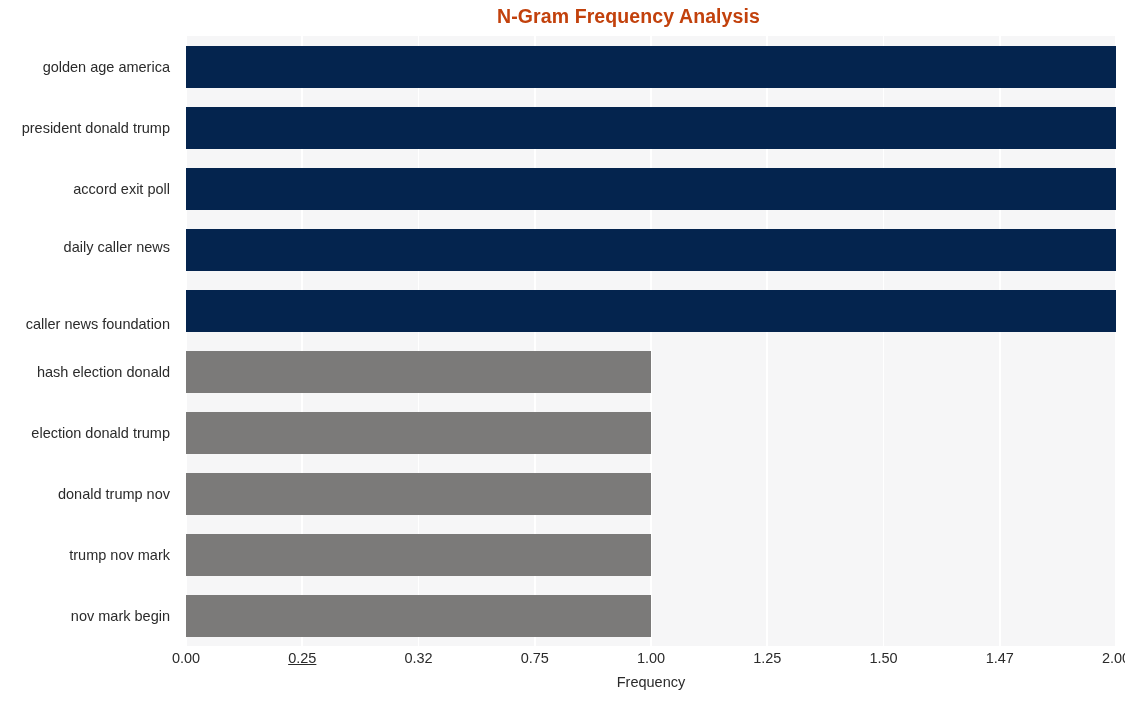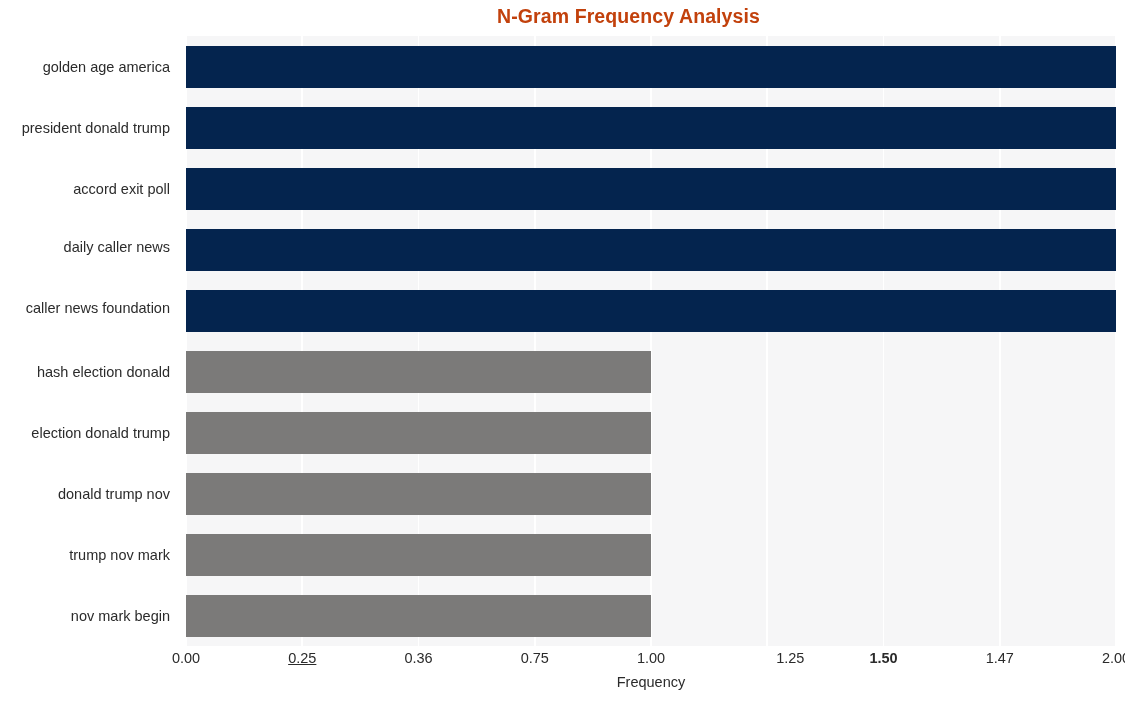--- a/index.html
+++ b/index.html
@@ -179,35 +179,35 @@
           <div class="bar" title="nov mark begin: 1" style="width: 465px; background: rgb(123, 122, 121); top: 9.5px;"></div>
         </div>
       </div>
   </div>
 
   <div id="ytick-labels">
       <div class="ytick" style="top: 0px; height: 61px;">golden age america</div>
       <div class="ytick" style="top: 61px; height: 61px;">president donald trump</div>
       <div class="ytick" style="top: 122px; height: 61px;">accord exit poll</div>
       <div class="ytick" style="top: 180px; height: 61px;">daily caller news</div>
-      <div class="ytick" style="top: 241px; height: 61px;">caller news foundation</div>
+      <div class="ytick" style="top: 257px; height: 61px;">caller news foundation</div>
       <div class="ytick" style="top: 305px; height: 61px;">hash election donald</div>
       <div class="ytick" style="top: 366px; height: 61px;">election donald trump</div>
       <div class="ytick" style="top: 427px; height: 61px;">donald trump nov</div>
       <div class="ytick" style="top: 549px; height: 61px;">nov mark begin</div>
       <div class="ytick" style="top: 488px; height: 61px;">trump nov mark</div>
     </div>
 
   <div id="xtick-labels">
       <div class="xtick" style="left: 0px;">0.00</div>
       <div class="xtick" style="left: 116.25px; text-decoration: underline;">0.25</div>
-      <div class="xtick" style="left: 232.5px;">0.36</div>
+      <div class="xtick" style="left: 232.5px;">0.32</div>
       <div class="xtick" style="left: 348.75px;">0.75</div>
       <div class="xtick" style="left: 465px;">1.00</div>
-      <div class="xtick" style="left: 581.25px; margin-left: 23px;">1.25</div>
-      <div class="xtick" style="left: 697.5px; font-weight: bold;">1.50</div>
+      <div class="xtick" style="left: 581.25px;">1.25</div>
+      <div class="xtick" style="left: 697.5px;">1.50</div>
       <div class="xtick" style="left: 813.75px;">1.47</div>
       <div class="xtick" style="left: 930px;">2.00</div>
     </div>
 
   <div id="xaxis-label">Frequency</div>
 
 </div>
 
 </body></html>

